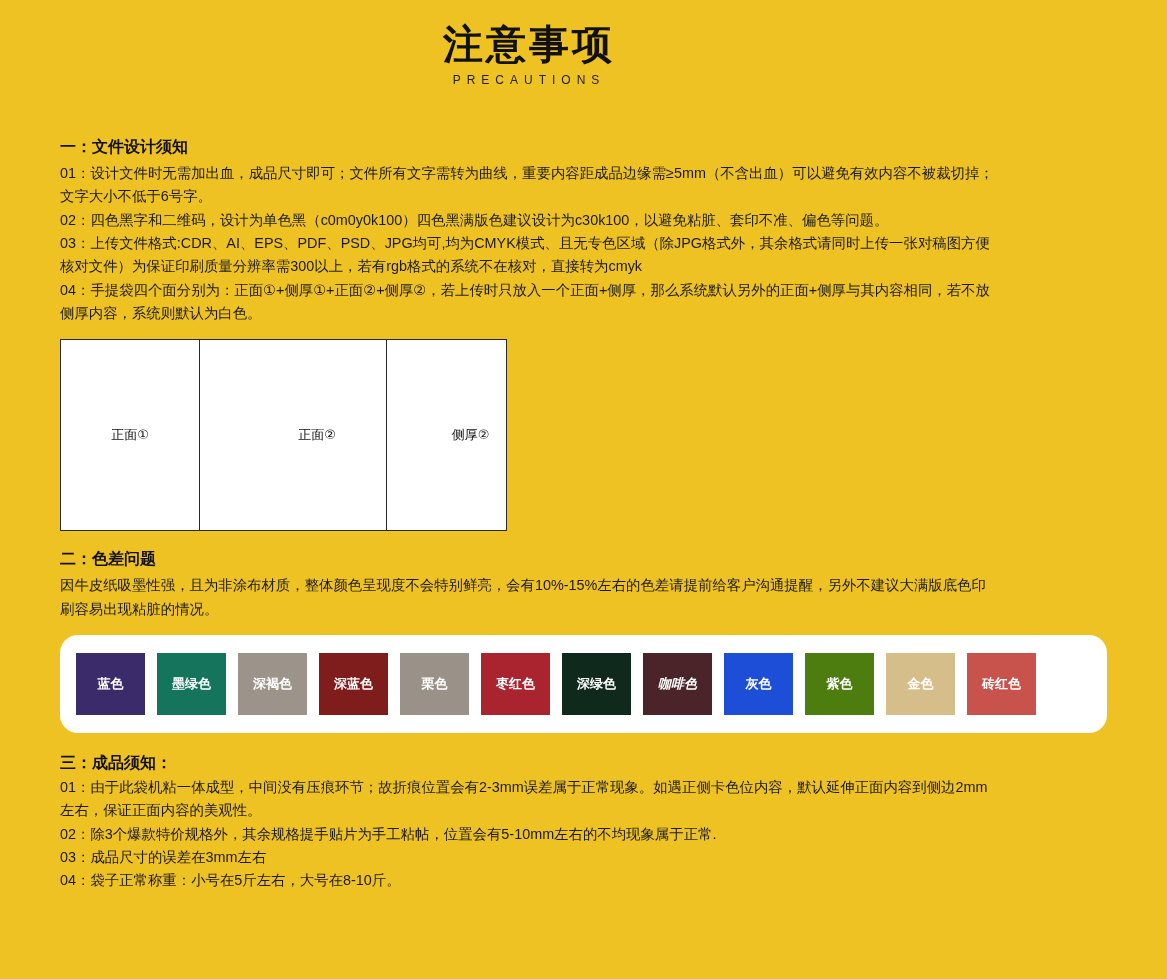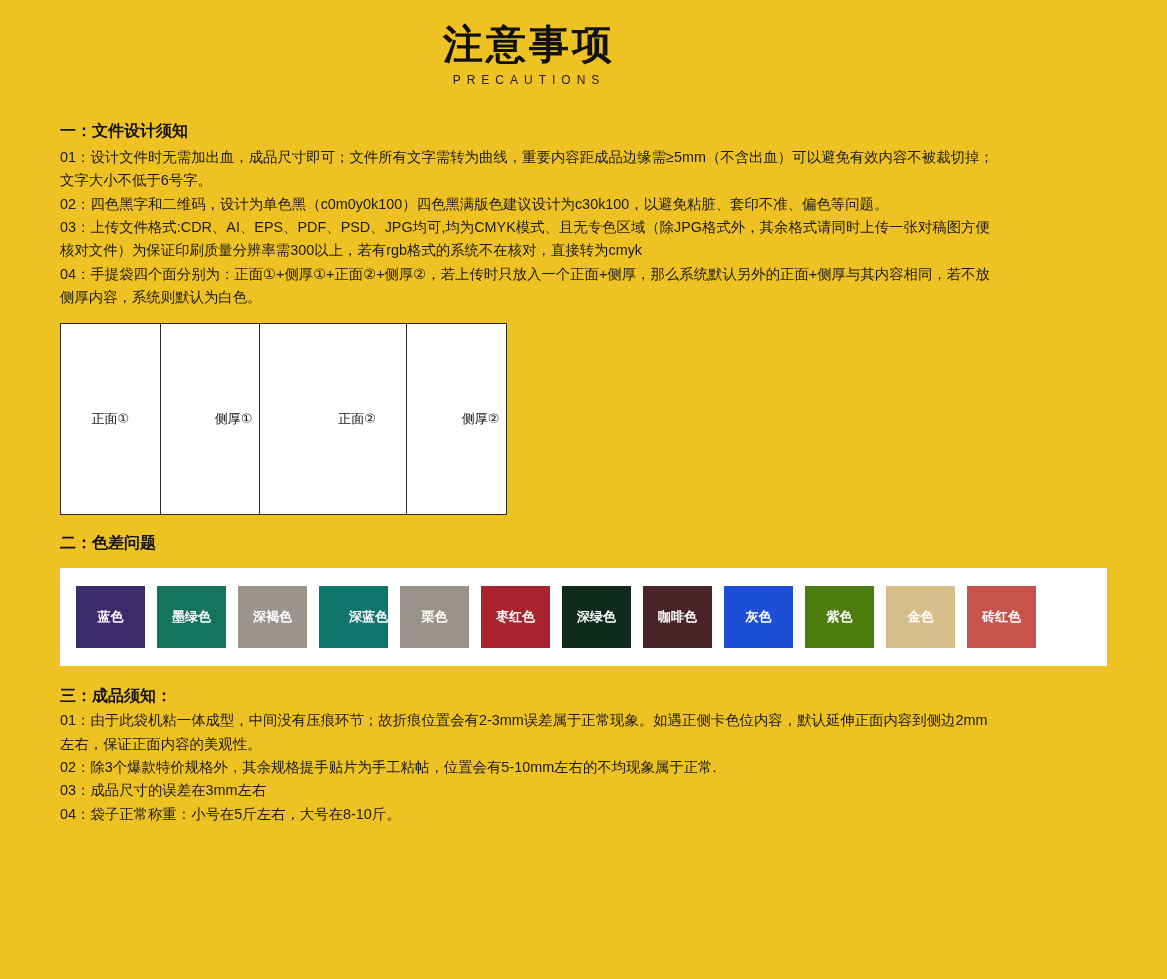--- a/index.html
+++ b/index.html
@@ -37,21 +37,21 @@
     margin-top: 7px;
     font-size: 12px;
     letter-spacing: 6px;
     color: #222;
     font-weight: normal;
   }
 
   
   .content {
     padding: 0 60px;
-    margin-top: 34px;
+    margin-top: 50px;
   }
   .section-title {
     font-size: 16px;
     font-weight: bold;
     color: #111;
     margin-bottom: 4px;
   }
   .para {
     font-size: 14.4px;
     line-height: 1.62;
@@ -93,20 +93,21 @@
   
   .swatch-strip {
     margin-top: 14px;
     margin-bottom: 20px;
     background: #ffffff;
     padding: 18px 16px;
     display: flex;
     gap: 12px;
     box-sizing: border-box;
     width: 1047px;
+    border-radius: 18px;
   }
   .swatch {
     width: 69px;
     height: 62px;
     display: flex;
     align-items: center;
     justify-content: center;
     font-size: 13px;
     font-weight: bold;
     box-sizing: border-box;
@@ -136,59 +137,57 @@
       <div class="section-title">一：文件设计须知</div>
       <div class="para"> 01：设计文件时无需加出血，成品尺寸即可；文件所有文字需转为曲线，重要内容距成品边缘需≥5mm（不含出血）可以避免有效内容不被裁切掉；文字大小不低于6号字。</div>
       <div class="para">02：四色黑字和二维码，设计为单色黑（c0m0y0k100）四色黑满版色建议设计为c30k100，以避免粘脏、套印不准、偏色等问题。</div>
       <div class="para">03：上传文件格式:CDR、AI、EPS、PDF、PSD、JPG均可,均为CMYK模式、且无专色区域（除JPG格式外，其余格式请同时上传一张对稿图方便核对文件）为保证印刷质量分辨率需300以上，若有rgb格式的系统不在核对，直接转为cmyk</div>
       <div class="para">04：手提袋四个面分别为：正面①+侧厚①+正面②+侧厚②，若上传时只放入一个正面+侧厚，那么系统默认另外的正面+侧厚与其内容相同，若不放侧厚内容，系统则默认为白色。</div>
     </div>
 
     <div class="bag-diagram">
       <div class="bag-panel front">
         <span>正面①</span>
-      </div>
-      <div class="bag-panel side">
-        <span>侧厚①</span>
       </div>
       <div class="bag-panel front">
         <span>正面②</span>
       </div>
       <div class="bag-panel side">
         <span>侧厚②</span>
       </div>
     </div>
 
     <div>
       <div class="section-title">二：色差问题</div>
+      <div class="para">因牛皮纸吸墨性强，且为非涂布材质，整体颜色呈现度不会特别鲜亮，会有10%-15%左右的色差请提前给客户沟通提醒，另外不建议大满版底色印刷容易出现粘脏的情况。</div>
     </div>
 
     <div class="swatch-strip">
       <div class="swatch" style="background: rgb(59, 43, 107); color: rgb(255, 255, 255);">
           <span>蓝色</span>
         </div>
       <div class="swatch" style="background: rgb(20, 116, 92); color: rgb(255, 255, 255);">
           <span>墨绿色</span>
         </div>
       <div class="swatch" style="background: rgb(156, 148, 138); color: rgb(255, 255, 255);">
           <span>深褐色</span>
         </div>
-      <div class="swatch" style="background: #0f766e; color: rgb(255, 255, 255); justify-content: flex-end;">
+      <div class="swatch" style="background: #7f1d1d; color: rgb(255, 255, 255);">
           <span>深蓝色</span>
         </div>
       <div class="swatch" style="background: rgb(154, 145, 136); color: rgb(255, 255, 255);">
           <span>栗色</span>
         </div>
       <div class="swatch" style="background: rgb(170, 36, 48); color: rgb(255, 255, 255);">
           <span>枣红色</span>
         </div>
       <div class="swatch" style="background: rgb(15, 42, 28); color: rgb(255, 255, 255);">
           <span>深绿色</span>
         </div>
-      <div class="swatch" style="background: rgb(74, 36, 41); color: rgb(255, 255, 255);">
+      <div class="swatch" style="background: rgb(74, 36, 41); color: rgb(255, 255, 255); font-style: italic;">
           <span>咖啡色</span>
         </div>
       <div class="swatch" style="background: #1d4ed8; color: rgb(255, 255, 255);">
           <span>灰色</span>
         </div>
       <div class="swatch" style="background: #4d7c0f; color: rgb(255, 255, 255);">
           <span>紫色</span>
         </div>
       <div class="swatch" style="background: rgb(214, 190, 138); color: rgb(255, 255, 255);">
           <span>金色</span>

